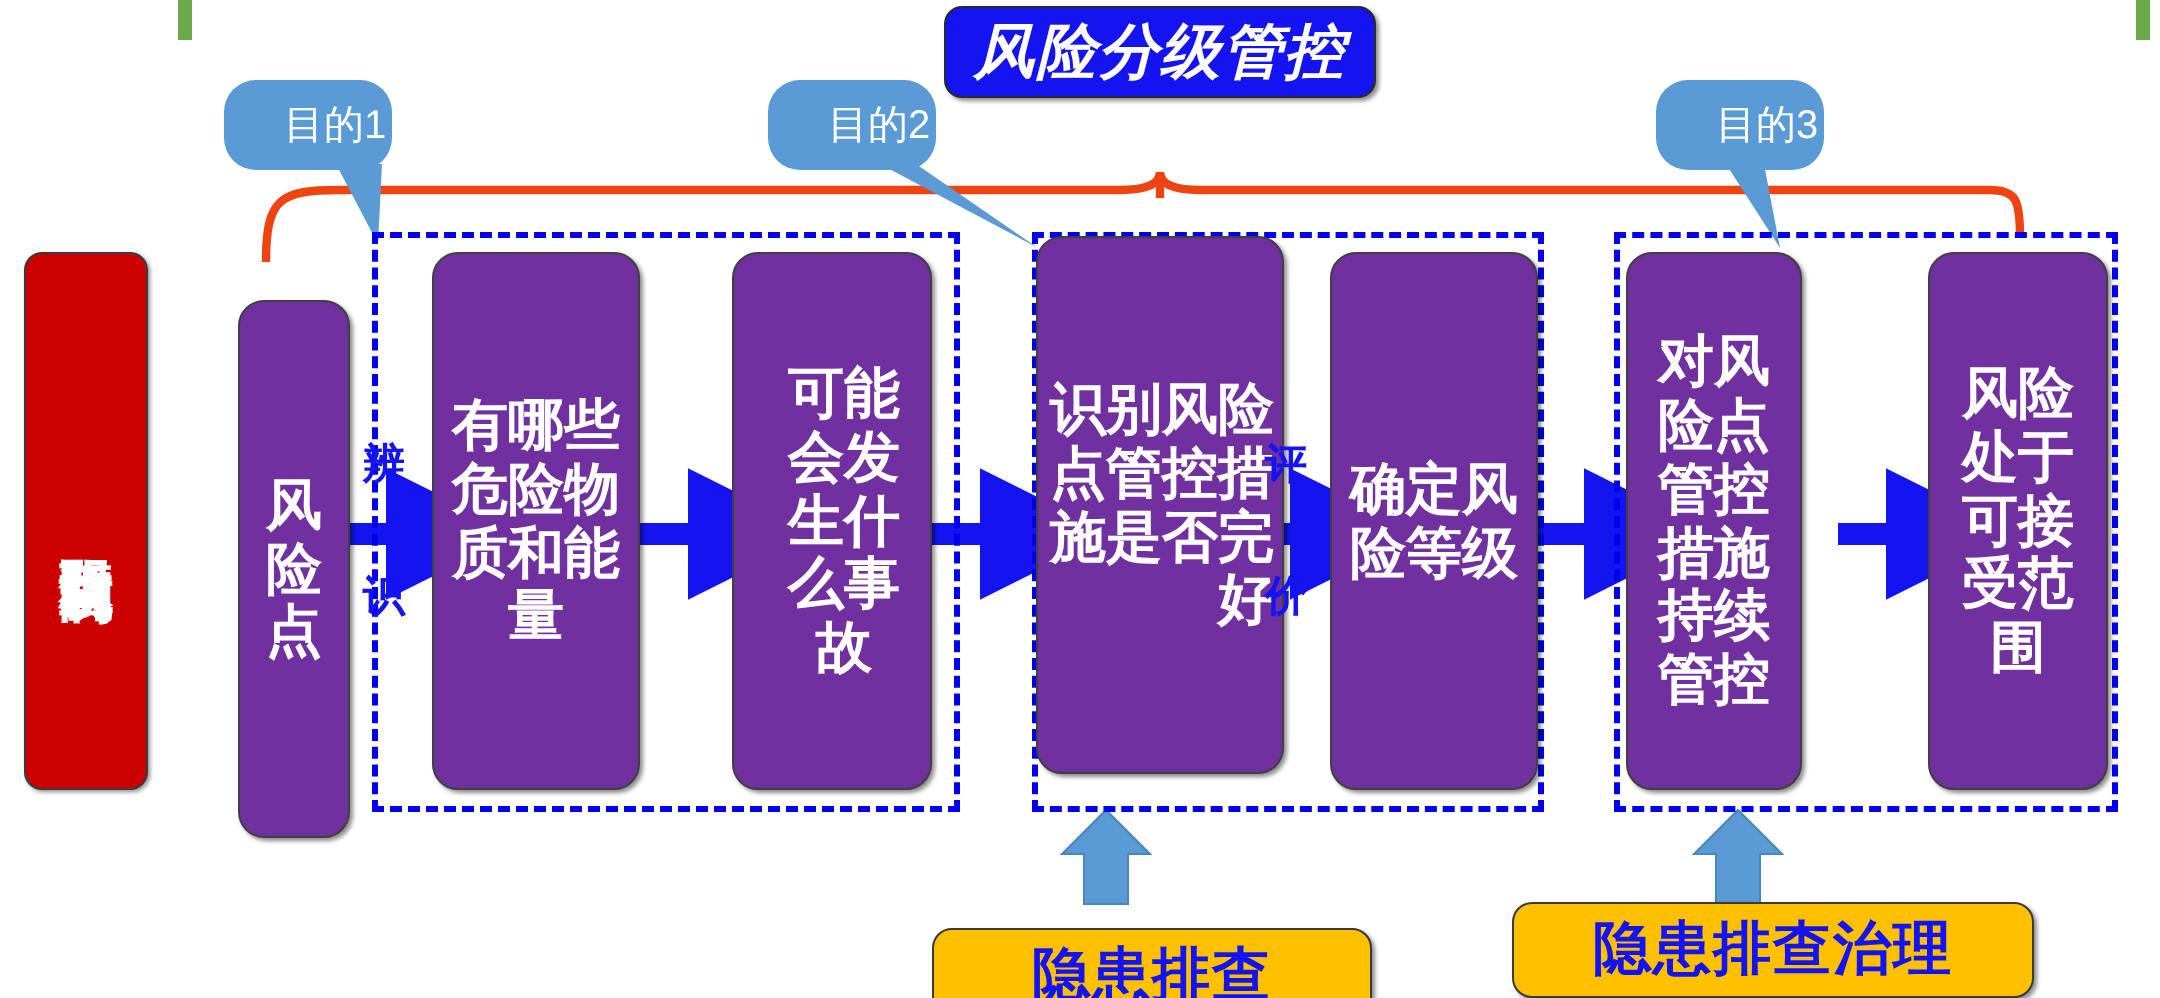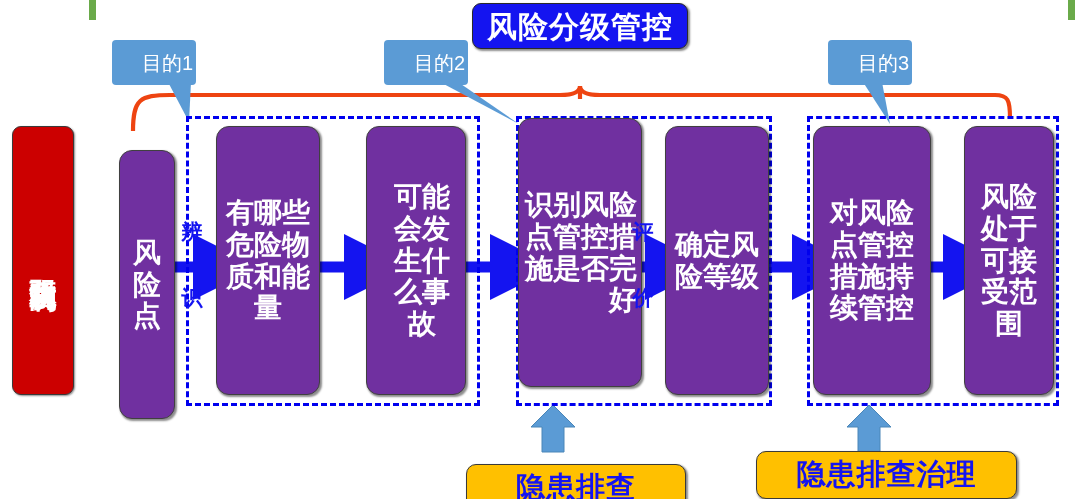--- a/index.html
+++ b/index.html
@@ -23,32 +23,32 @@
 
   
   .pbox{background:#7030A0;border:1.5px solid #404040;border-radius:13px;
       color:#ffffff;display:flex;align-items:center;justify-content:center;
       text-align:center;box-shadow:1.5px 1.5px 2px rgba(0,0,0,.45);}
   .pbox .txt{font-size:28px;font-weight:bold;line-height:1.14;
       padding:0 4px;word-break:break-all;}
 
   
   .title-box{background:#1414f0;border:1px solid #2a2a2a;border-radius:9px;
-      color:#fff;display:flex;align-items:flex-end;justify-content:center;
-      box-shadow:1.5px 1.5px 2px rgba(0,0,0,.45);}
+      color:#fff;display:flex;align-items:center;justify-content:center;
+      box-shadow:1.5px 1.5px 2px rgba(0,0,0,.45);font-style:italic;}
   .title-box .txt{font-size:30px;font-weight:bold;letter-spacing:1px;}
 
   
   .ybox{background:#FFC000;border:1px solid #3a3a3a;border-radius:10px;
       color:#1414f0;display:flex;align-items:center;justify-content:center;
       box-shadow:1.5px 1.5px 2px rgba(0,0,0,.45);}
   .ybox .txt{font-size:29px;font-weight:bold;letter-spacing:1px;}
 
   
-  .callout{background:#5B9BD5;border-radius:4px;color:#ffffff;
+  .callout{background:#5B9BD5;border-radius:16px;color:#ffffff;
       display:flex;align-items:center;justify-content:center;padding-left:27px;}
   .callout .txt{font-size:20px;line-height:1;}
 
   
   .dgroup{border:3.5px dashed #0000ee;}
 
   
   .alabel{color:#1414f0;font-size:21px;font-weight:bold;text-align:center;}
 
   svg{position:absolute;left:0;top:0;width:1080px;height:499px;
@@ -131,21 +131,21 @@
   </div>
 
   <div class="abs pbox" style="left:518px;top:118px;width:124px;height:269px;text-align:right;">
     <span class="txt">识别风险点管控措施是否完好</span>
   </div>
 
   <div class="abs pbox" style="left:665px;top:126px;width:104px;height:269px;">
     <span class="txt">确定风险等级</span>
   </div>
 
-  <div class="abs pbox" style="left:813px;top:126px;width:118px;height:269px;">
+  <div class="abs pbox" style="left:813px;top:126px;width:88px;height:269px;">
     <span class="txt">对风险点管控措施持续管控</span>
   </div>
 
   <div class="abs pbox" style="left:964px;top:126px;width:90px;height:269px;">
     <span class="txt">风险处于可接受范围</span>
   </div>
 
   <div class="abs alabel" style="left:176px;top:218px;width:32px;">辨</div>
   <div class="abs alabel" style="left:176px;top:284px;width:32px;">识</div>
 

